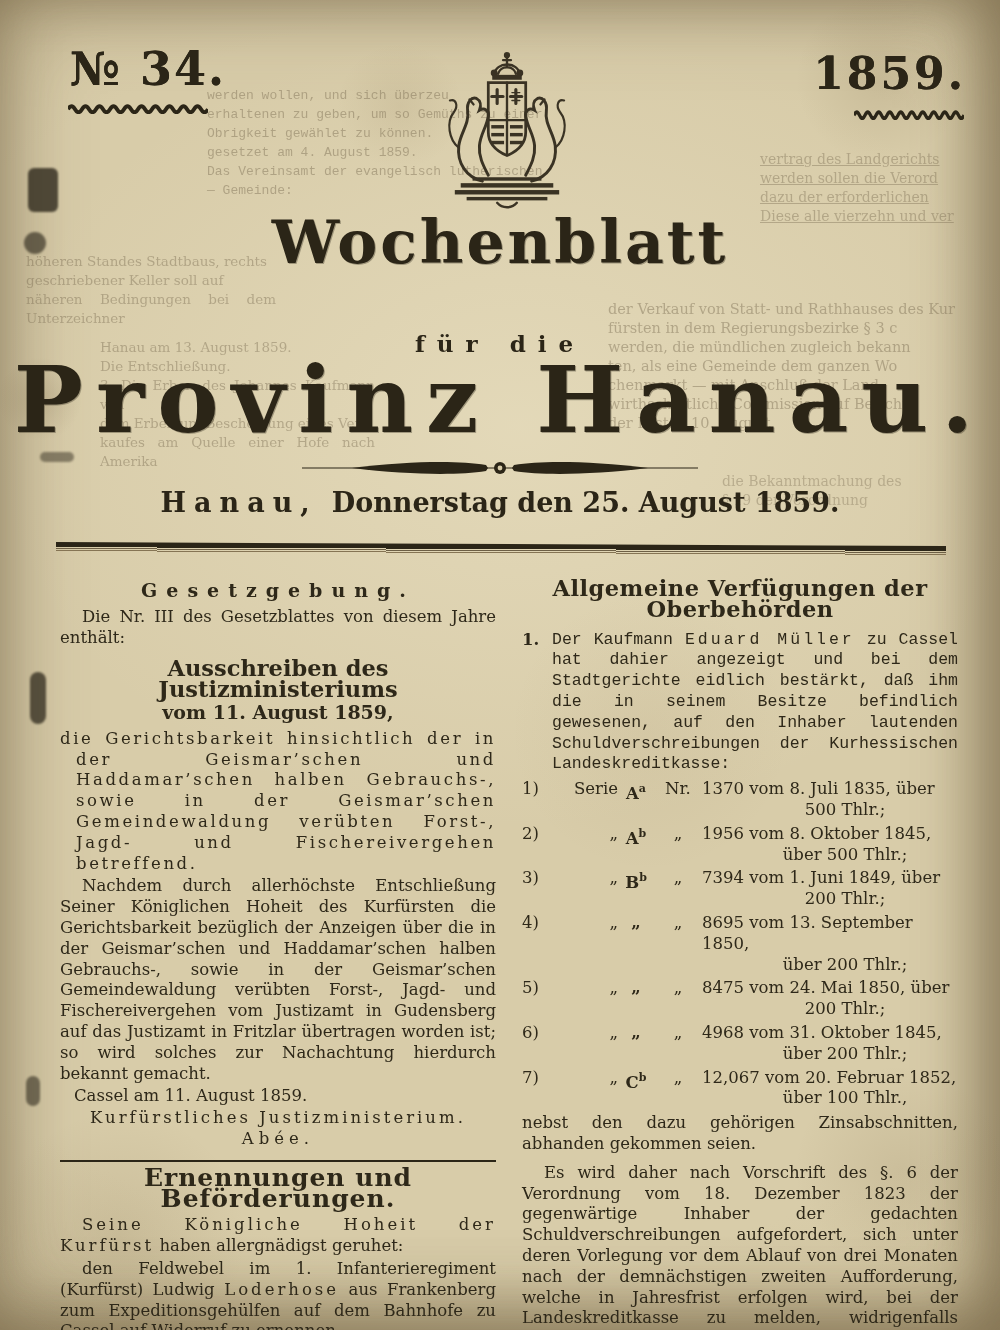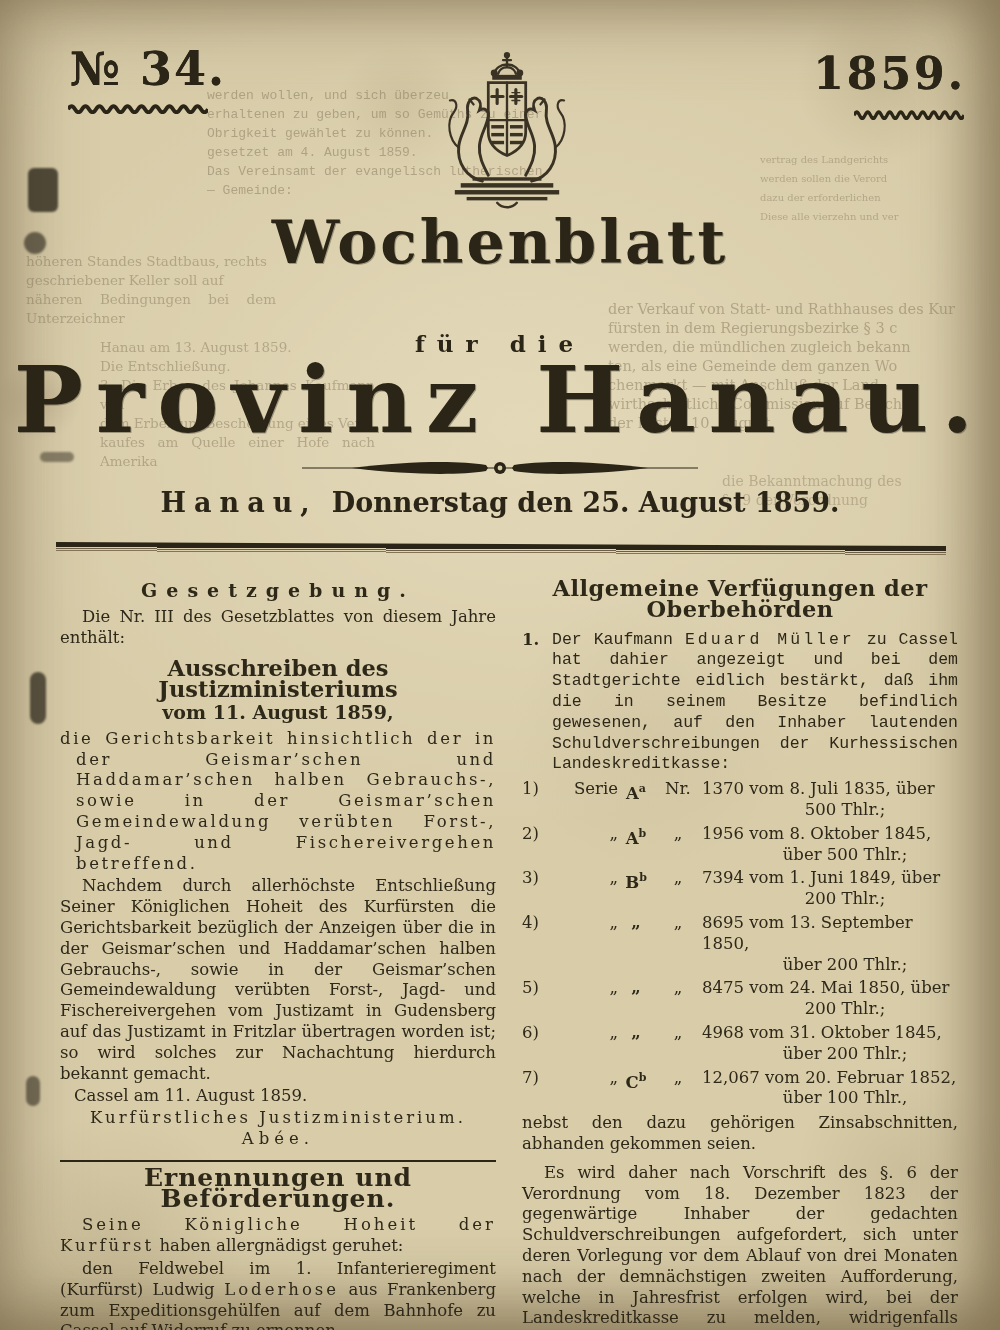--- a/index.html
+++ b/index.html
@@ -87,21 +87,21 @@
 
   <div id="ghost-layer">
       <div class="ghost" style="left: 207px; top: 86px; width: 600px; font-size: 13px; opacity: 0.42; font-family: Liberation Mono, monospace;">
         <div>werden wollen, und sich überzeu</div>
         <div>erhaltenen zu geben, um so Gemüths zu einer</div>
         <div>Obrigkeit gewählet zu können.</div>
         <div>gesetzet am 4. August 1859.</div>
         <div>Das Vereinsamt der evangelisch lutherischen</div>
         <div>— Gemeinde:</div>
       </div>
-      <div class="ghost" style="left: 760px; top: 150px; width: 210px; font-size: 10px; opacity: 0.38;">
+      <div class="ghost" style="left: 760px; top: 150px; width: 210px; font-size: 14px; opacity: 0.38; text-decoration: underline;">
         <div>vertrag des Landgerichts</div>
         <div>werden sollen die Verord</div>
         <div>dazu der erforderlichen</div>
         <div>Diese alle vierzehn und ver</div>
       </div>
       <div class="ghost" style="left: 26px; top: 252px; width: 250px; font-size: 13.5px; opacity: 0.4;">
         <div>höheren Standes Stadtbaus, rechts</div>
         <div>geschriebener Keller soll auf</div>
         <div>näheren Bedingungen bei dem Unterzeichner</div>
       </div>

